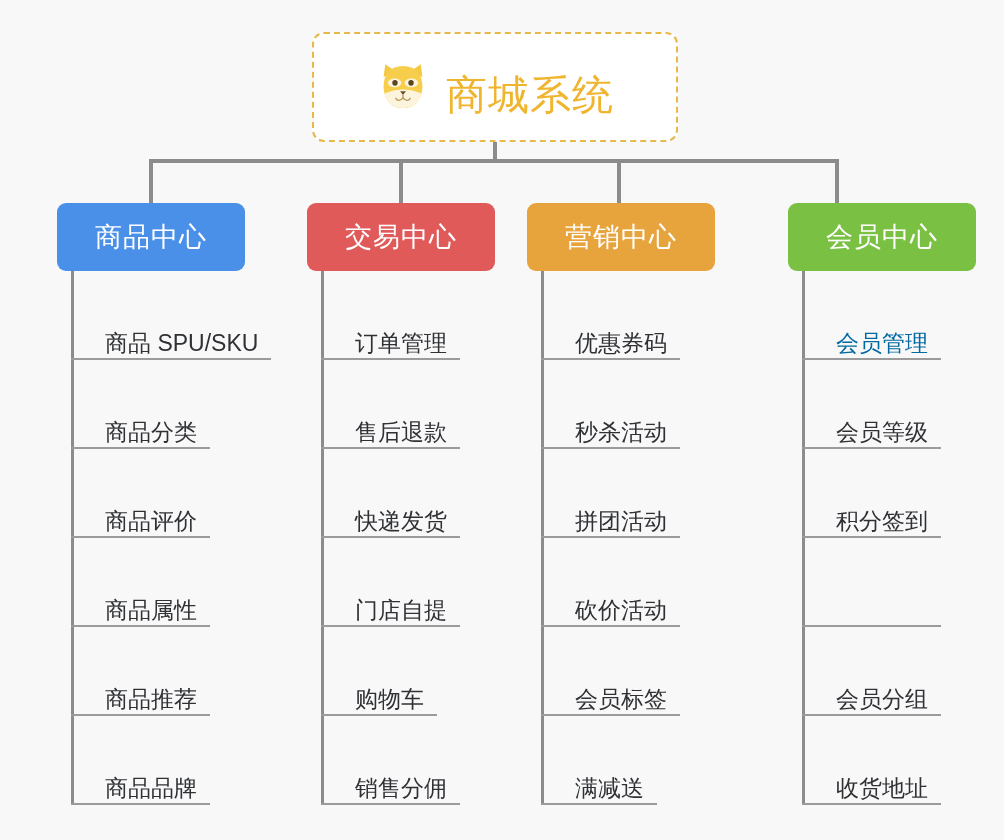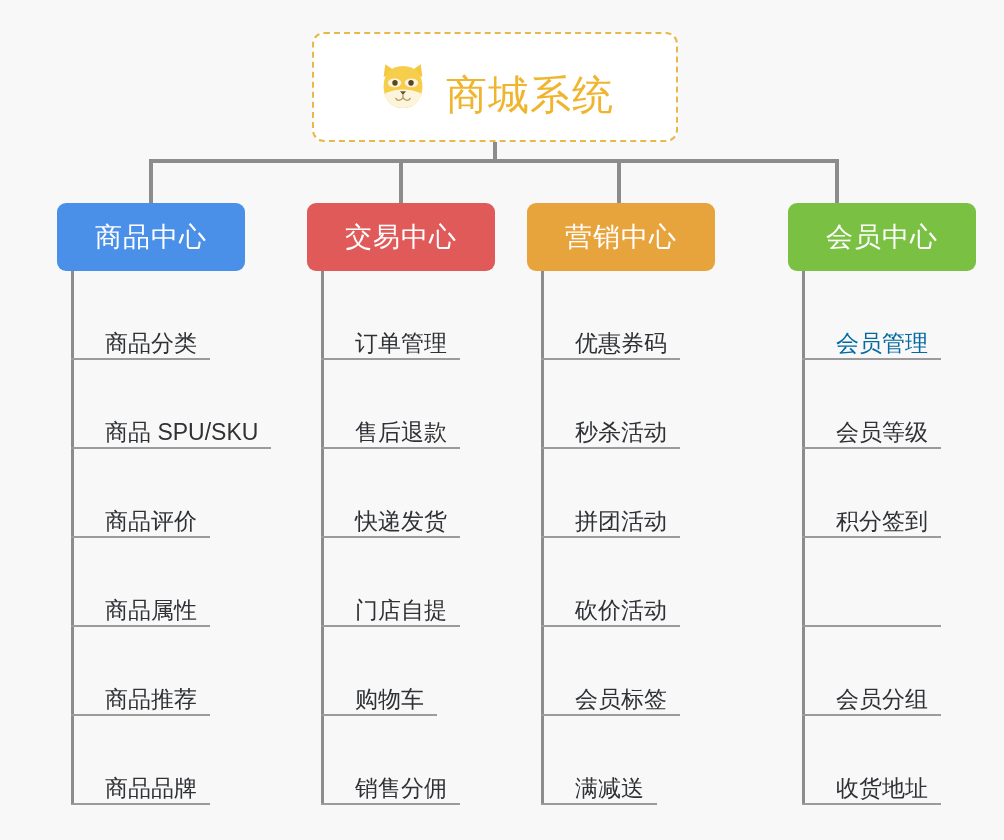--- a/index.html
+++ b/index.html
@@ -150,26 +150,26 @@
   <div class="conn conn-v" style="left: 399px; top: 159px; height: 46px; background: rgb(140, 140, 140);"></div>
   <div class="conn conn-v" style="left: 617px; top: 159px; height: 46px; background: rgb(140, 140, 140);"></div>
   <div class="conn conn-v" style="left: 835px; top: 159px; height: 46px; background: rgb(140, 140, 140);"></div>
 
   <div class="column col-0">
     <div class="cat-header" style="background: rgb(74, 144, 232);">
       <span>商品中心</span>
     </div>
     <div class="leaf-list" style="border-left-color: rgb(140, 140, 140);">
       <div class="leaf-item">
-          <span class="leaf-underline" style="background: rgb(155, 155, 155); width: 139px;"></span>
-          <span class="leaf-label" style="color: rgb(47, 49, 53);">商品分类</span>
-        </div>
-      <div class="leaf-item">
           <span class="leaf-underline" style="background: rgb(155, 155, 155); width: 200px;"></span>
           <span class="leaf-label" style="color: rgb(47, 49, 53);">商品 SPU/SKU</span>
+        </div>
+      <div class="leaf-item">
+          <span class="leaf-underline" style="background: rgb(155, 155, 155); width: 139px;"></span>
+          <span class="leaf-label" style="color: rgb(47, 49, 53);">商品分类</span>
         </div>
       <div class="leaf-item">
           <span class="leaf-underline" style="background: rgb(155, 155, 155); width: 139px;"></span>
           <span class="leaf-label" style="color: rgb(47, 49, 53);">商品评价</span>
         </div>
       <div class="leaf-item">
           <span class="leaf-underline" style="background: rgb(155, 155, 155); width: 139px;"></span>
           <span class="leaf-label" style="color: rgb(47, 49, 53);">商品属性</span>
         </div>
       <div class="leaf-item">

